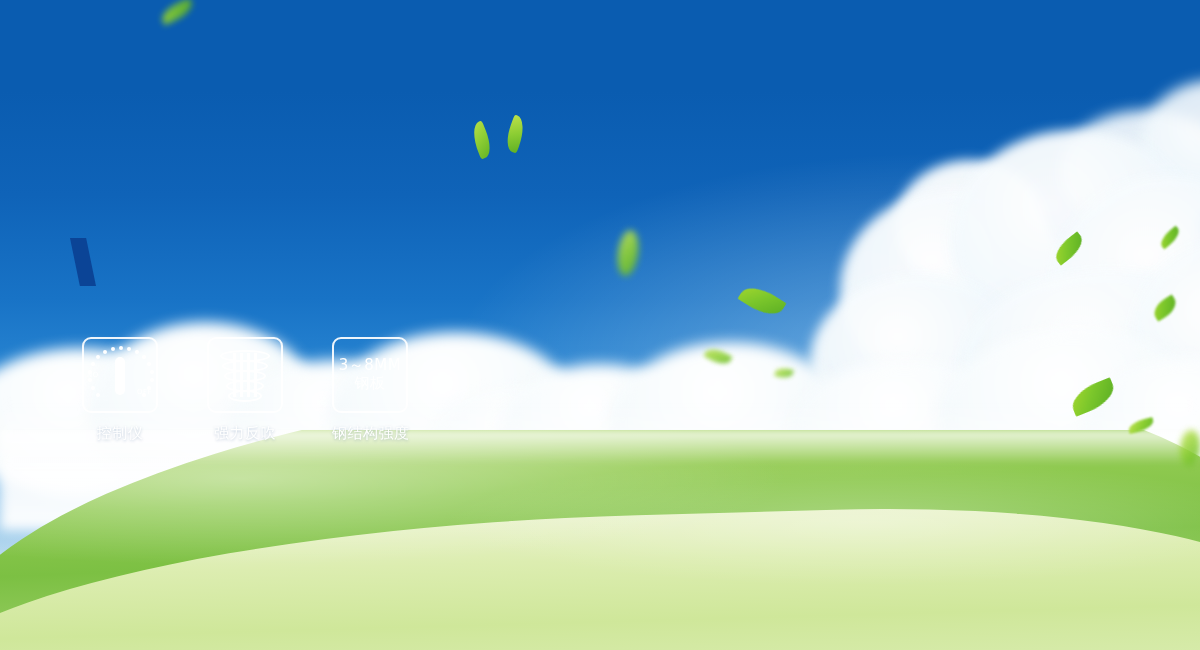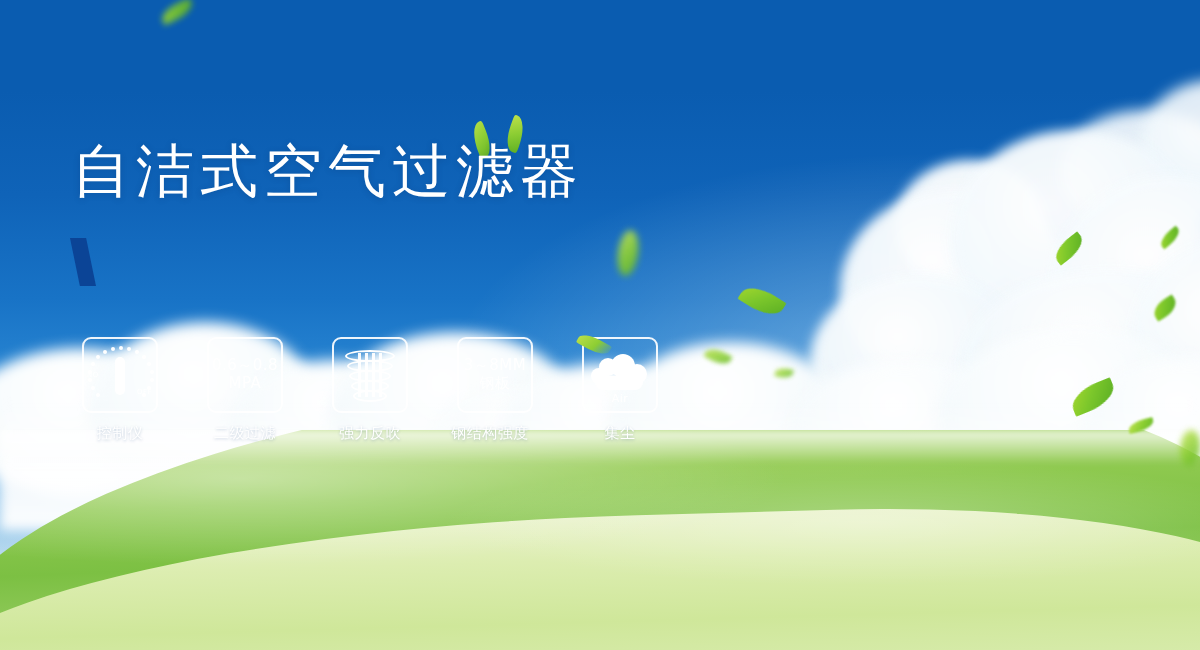--- a/index.html
+++ b/index.html
@@ -292,21 +292,20 @@
   <div class="leaf" style="left:1152px;top:300px;width:26px;height:16px;transform:rotate(-32deg);filter:blur(.8px);"></div>
   <div class="leaf" style="left:1070px;top:385px;width:46px;height:24px;transform:rotate(-22deg);filter:blur(.5px);"></div>
   <div class="leaf pale" style="left:1128px;top:420px;width:26px;height:11px;transform:rotate(-14deg);filter:blur(1px);"></div>
   <div class="leaf pale" style="left:1180px;top:430px;width:20px;height:36px;transform:rotate(6deg);filter:blur(3px);opacity:.85;border-radius:60%;"></div>
 
   <div class="sprout">
     <i class="l"></i>
     <i class="r"></i>
   </div>
 
-  <div class="headline">自洁式空气过滤器</div>
 
   <div class="subtitle">
     <div class="sub-wedge"></div>
   </div>
 
   <div class="features">
 
     <div class="feat">
       <div class="feat-box">
         <div class="dial">
@@ -328,27 +327,20 @@
           <span class="dot" style="left:9px;top:49px;"></span>
           <span class="dot" style="left:55px;top:49px;"></span>
           <span class="bar"></span>
           <span class="lab no">NO</span>
           <span class="lab off">OFF</span>
         </div>
       </div>
       <div class="feat-cap">控制仪</div>
     </div>
 
-    <div class="feat">
-      <div class="feat-box">
-        <div class="feat-text">0.6～0.8
-MPA</div>
-      </div>
-      <div class="feat-cap">二级过滤</div>
-    </div>
 
     <div class="feat">
       <div class="feat-box">
         <div class="stack">
           <span class="rib" style="left:14px;"></span>
           <span class="rib" style="left:21px;"></span>
           <span class="rib" style="left:28px;"></span>
           <span class="rib" style="left:35px;"></span>
           <span class="ring" style="top:2px;width:46px;"></span>
           <span class="ring" style="top:12px;width:42px;"></span>
@@ -361,30 +353,15 @@
     </div>
 
     <div class="feat">
       <div class="feat-box">
         <div class="feat-text">3～8MM
 钢板</div>
       </div>
       <div class="feat-cap">钢结构强度</div>
     </div>
 
-    <div class="feat">
-      <div class="feat-box">
-        <div class="airicon">
-          <span class="swoosh"></span>
-          <span class="puff" style="left:2px;top:22px;width:16px;height:16px;"></span>
-          <span class="puff" style="left:10px;top:12px;width:18px;height:18px;"></span>
-          <span class="puff" style="left:22px;top:8px;width:24px;height:24px;"></span>
-          <span class="puff" style="left:38px;top:18px;width:20px;height:20px;"></span>
-          <span class="base"></span>
-          <span class="airtx">Air</span>
-        </div>
-      </div>
-      <div class="feat-cap">集尘</div>
-
-    </div>
 
   </div>
 </div>
 
 </body></html>

